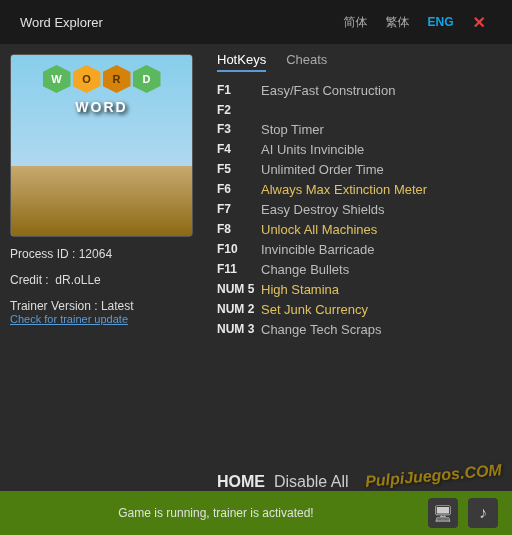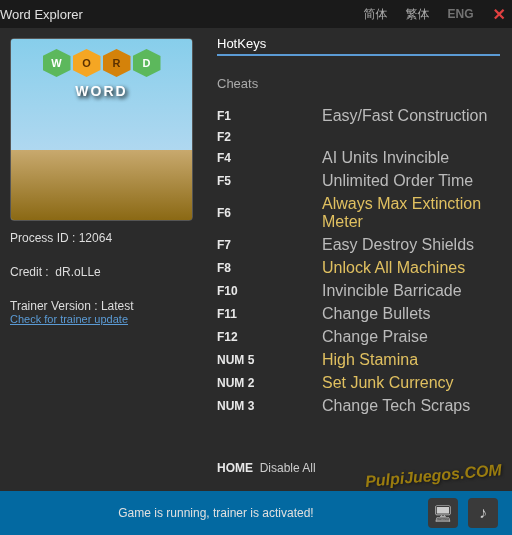--- a/index.html
+++ b/index.html
@@ -11,22 +11,22 @@
       overflow: hidden;
       position: relative;
     }
 
     
     .title-bar {
       display: flex;
       align-items: center;
       justify-content: space-between;
       background: #1a1a1a;
-      height: 28px;
-      padding: 0 0;
+      height: 44px;
+      padding: 0 20px;
     }
     .title-bar-left {
       display: flex;
       align-items: center;
       gap: 8px;
     }
     .title-text {
       color: #e0e0e0;
       font-size: 13px;
       font-weight: 500;
@@ -38,21 +38,21 @@
       justify-content: flex-end;
     }
     .lang-btn {
       color: #aaa;
       font-size: 12px;
       cursor: pointer;
       padding: 2px 5px;
       border-radius: 3px;
     }
     .lang-btn.active {
-      color: #737373;
+      color: #0ea5e9;
       font-weight: bold;
     }
     .close-btn {
       color: #e04040;
       font-size: 16px;
       font-weight: bold;
       cursor: pointer;
       padding: 2px 6px;
       border-radius: 3px;
     }
@@ -128,21 +128,21 @@
     .sky-bg {
       position: absolute;
       top: 0; left: 0; right: 0;
       height: 113px;
       background: linear-gradient(180deg, #87CEEB 0%, #b0d8f0 100%);
     }
 
     .info-section {
       display: flex;
       flex-direction: column;
-      gap: 20px;
+      gap: 12px;
       justify-content: center;
     }
     .info-row {
       display: flex;
       flex-direction: column;
     }
     .info-value {
       color: #ddd;
       font-size: 12px;
     }
@@ -163,21 +163,20 @@
       padding: 8px 12px;
       display: flex;
       flex-direction: column;
     }
 
     
     .tabs {
       display: flex;
       gap: 20px;
       margin-bottom: 10px;
-      flex-direction: column;
     }
     .tab {
       color: #aaa;
       font-size: 13px;
       cursor: pointer;
       padding-bottom: 3px;
       border-bottom: 2px solid transparent;
     }
     .tab.active {
       color: #fff;
@@ -186,59 +185,57 @@
 
     
     .cheat-list {
       display: flex;
       flex-direction: column;
       gap: 3px;
       flex: 1;
     }
     .cheat-row {
       display: flex;
-      align-items: center;
-      gap: 23px;
+      gap: 6px;
       font-size: 12px;
       color: #ccc;
       padding: 1px 0;
     }
     .cheat-key {
       color: #e8e8e8;
       font-weight: bold;
       min-width: 38px;
       font-size: 12px;
     }
     .cheat-name {
       color: #bbb;
-      font-size: 16px;
-      margin-left: 44px;
+      font-size: 13px;
     }
     .cheat-name.highlight {
       color: #e0c060;
     }
 
     .home-disable {
       margin-top: 8px;
       color: #ccc;
-      font-size: 12px;
+      font-size: 16px;
     }
     .home-key {
       font-weight: bold;
       color: #e8e8e8;
     }
 
     
     .bottom-bar {
       position: absolute;
       bottom: 0;
       left: 0;
       right: 0;
       height: 44px;
-      background: #0369a1;
+      background: #4d7c0f;
       display: flex;
       align-items: center;
       padding: 0 14px;
       gap: 10px;
     }
     .status-text {
       flex: 1;
       color: #e0e0e0;
       font-size: 12px;
       text-align: center;
@@ -328,20 +325,24 @@
 
     <div class="cheat-list">
       <div class="cheat-row">
         <span class="cheat-key">F1</span>
         <span class="cheat-name">Easy/Fast Construction</span>
       </div>
       <div class="cheat-row">
         <span class="cheat-key">F2</span>
       </div>
       <div class="cheat-row">
+        <span class="cheat-key">F3</span>
+        <span class="cheat-name">Stop Timer</span>
+      </div>
+      <div class="cheat-row">
         <span class="cheat-key">F4</span>
         <span class="cheat-name">AI Units Invincible</span>
       </div>
       <div class="cheat-row">
         <span class="cheat-key">F5</span>
         <span class="cheat-name">Unlimited Order Time</span>
       </div>
       <div class="cheat-row">
         <span class="cheat-key">F6</span>
         <span class="cheat-name highlight">Always Max Extinction Meter</span>
@@ -354,24 +355,20 @@
         <span class="cheat-key">F8</span>
         <span class="cheat-name highlight">Unlock All Machines</span>
       </div>
       <div class="cheat-row">
         <span class="cheat-key">F10</span>
         <span class="cheat-name">Invincible Barricade</span>
       </div>
       <div class="cheat-row">
         <span class="cheat-key">F11</span>
         <span class="cheat-name">Change Bullets</span>
-      </div>
-      <div class="cheat-row">
-        <span class="cheat-key">F12</span>
-        <span class="cheat-name">Change Praise</span>
       </div>
       <div class="cheat-row">
         <span class="cheat-key">NUM 5</span>
         <span class="cheat-name highlight">High Stamina</span>
       </div>
       <div class="cheat-row">
         <span class="cheat-key">NUM 2</span>
         <span class="cheat-name highlight">Set Junk Currency</span>
       </div>
       <div class="cheat-row">

